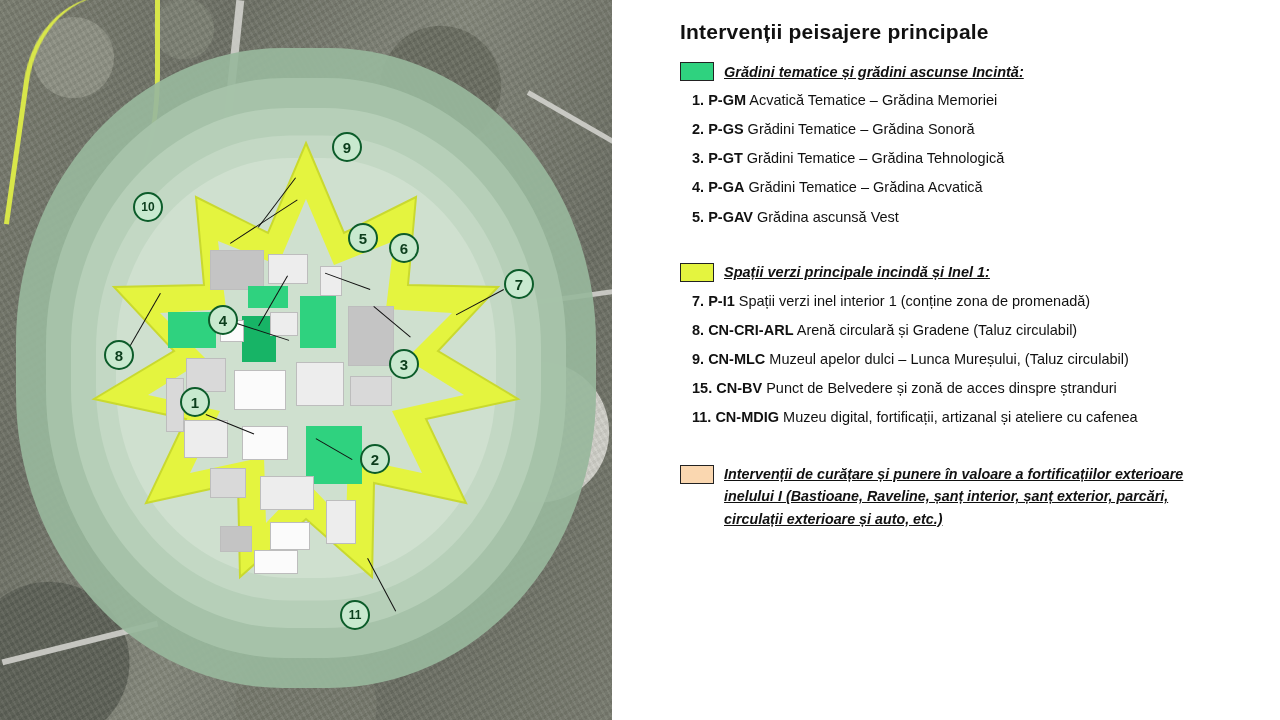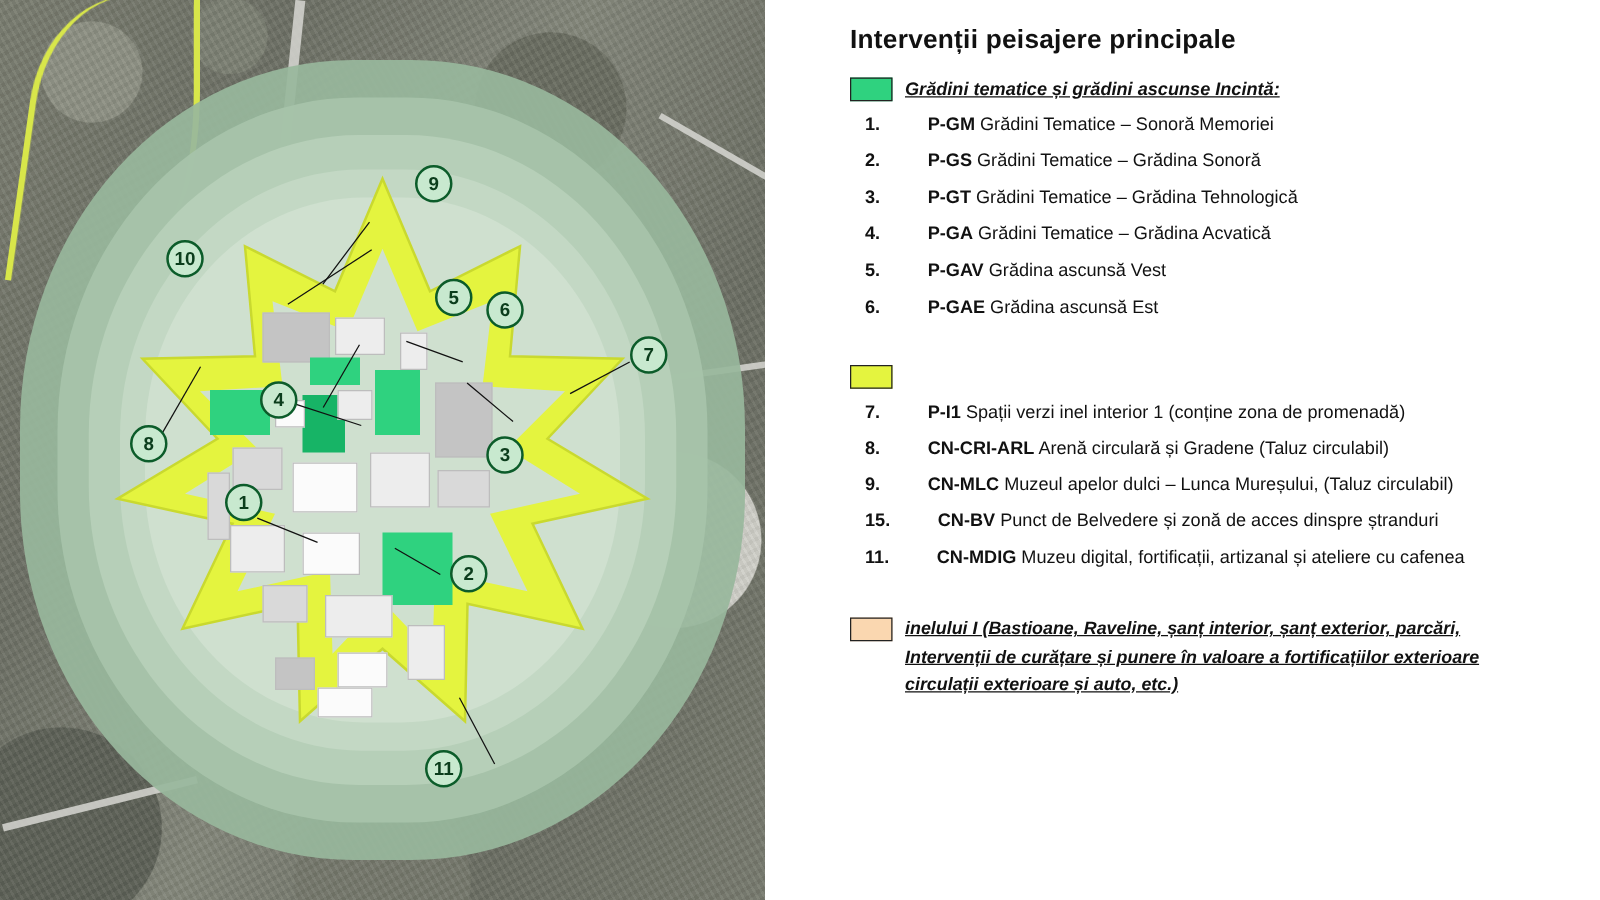--- a/index.html
+++ b/index.html
@@ -94,21 +94,21 @@
 
   
   .marker {
     position: absolute;
     width: 30px; height: 30px; border-radius: 50%;
     background: #c8e9cf; border: 2px solid #0c5c2a;
     color: #0b3d1c; font-weight: bold; font-size: 15px;
     display: flex; align-items: center; justify-content: center;
     font-family: "Liberation Sans", sans-serif;
   }
-  .marker.sm { font-size: 15px; }
+  .marker.sm { font-size: 12px; }
   .leader { position: absolute; height: 0; border-top: 1.6px solid #111; transform-origin: 0 0; }
 
   
   .legend {
     position: absolute; left: 612px; top: 0; width: 668px; height: 532px;
     background: #ffffff; padding: 14px 18px 0 68px;
   }
   .legend h1 {
     font-size: 21px; font-weight: bold; color: #111; margin: 6px 0 18px 0;
     letter-spacing: .2px;
@@ -121,21 +121,21 @@
   .sw-peach { background: #fad7b0; }
   .sec-title {
     font-size: 14.5px; font-weight: bold; font-style: italic;
     text-decoration: underline; color: #111;
   }
   ol.items { list-style: none; margin: 0; padding: 0 0 0 12px; }
   ol.items li {
     font-size: 14.5px; color: #111; margin: 0 0 11px 0; line-height: 1.25;
   }
   ol.items li .num { font-weight: bold; }
-  ol.items li .code { font-weight: bold; margin-left: 34px; }
+  ol.items li .code { font-weight: bold; }
   .note-block { margin-top: 8px; }
   .note-line {
     font-size: 14.3px; font-weight: bold; font-style: italic;
     text-decoration: underline; color: #111; line-height: 1.55;
   }
   .gap-lg { height: 26px; }
   .cont-line { font-size: 14.5px; color: #111; margin: 0 0 11px 0; padding-left: 12px; }
 </style>
 </head>
 <body>
@@ -226,21 +226,21 @@
 
     <div class="sec">
       <div class="sec-head">
         <span class="swatch sw-green"></span>
         <span class="sec-title">Grădini tematice și grădini ascunse Incintă:</span>
       </div>
       <ol class="items">
         <li>
           <span class="num">1.</span>
           <span class="code">P-GM</span>
-          <span>Grădini Tematice – Sonoră Memoriei</span>
+          <span>Acvatică Tematice – Grădina Memoriei</span>
         </li>
         <li>
           <span class="num">2.</span>
           <span class="code">P-GS</span>
           <span>Grădini Tematice – Grădina Sonoră</span>
         </li>
         <li>
           <span class="num">3.</span>
           <span class="code">P-GT</span>
           <span>Grădini Tematice – Grădina Tehnologică</span>
@@ -248,33 +248,29 @@
         <li>
           <span class="num">4.</span>
           <span class="code">P-GA</span>
           <span>Grădini Tematice – Grădina Acvatică</span>
         </li>
         <li>
           <span class="num">5.</span>
           <span class="code">P-GAV</span>
           <span>Grădina ascunsă Vest</span>
         </li>
-        <li>
-          <span class="num">6.</span>
-          <span class="code">P-GAE</span>
-          <span>Grădina ascunsă Est</span>
-        </li>
       </ol>
     </div>
 
     <div class="gap-lg"></div>
 
     <div class="sec">
       <div class="sec-head">
         <span class="swatch sw-yellow"></span>
+        <span class="sec-title">Spații verzi principale incindă și Inel 1:</span>
       </div>
       <ol class="items">
         <li>
           <span class="num">7.</span>
           <span class="code">P-I1</span>
           <span>Spații verzi inel interior 1 (conține zona de promenadă)</span>
         </li>
         <li>
           <span class="num">8.</span>
           <span class="code">CN-CRI-ARL</span>
@@ -297,21 +293,21 @@
         </li>
       </ol>
     </div>
 
     <div class="gap-lg"></div>
 
     <div class="sec">
       <div class="sec-head" style="align-items:flex-start;">
         <span class="swatch sw-peach" style="margin-top:2px;"></span>
         <span class="note-block" style="margin-top:0;">
+          <div class="note-line">Intervenții de curățare și punere în valoare a fortificațiilor exterioare</div>
           <div class="note-line">inelului I (Bastioane, Raveline, șanț interior, șanț exterior, parcări,</div>
-          <div class="note-line">Intervenții de curățare și punere în valoare a fortificațiilor exterioare</div>
           <div class="note-line">circulații exterioare și auto, etc.)</div>
         </span>
       </div>
     </div>
   </div>
 
 </div>
 
 </body></html>

